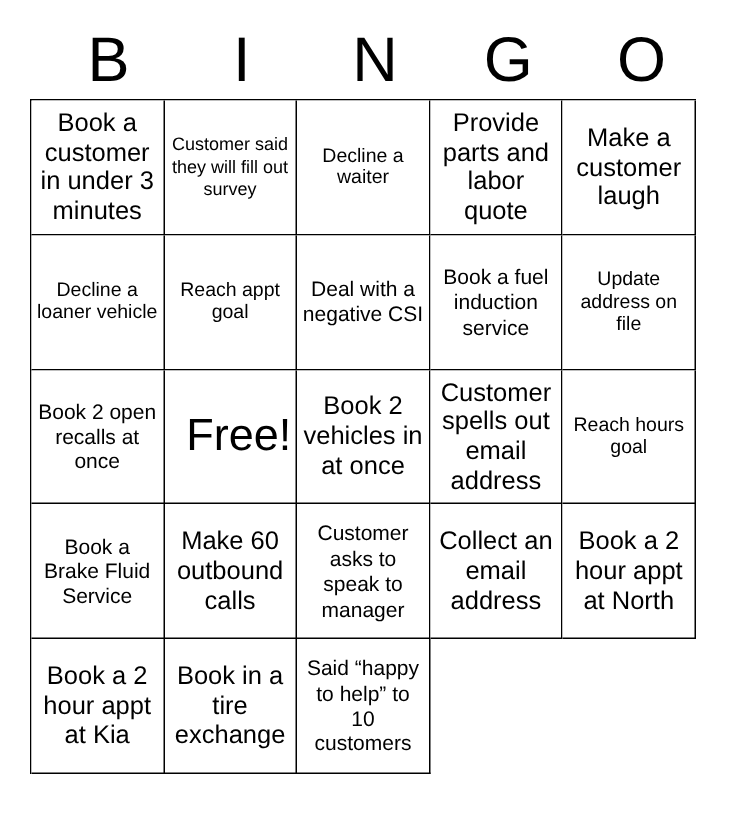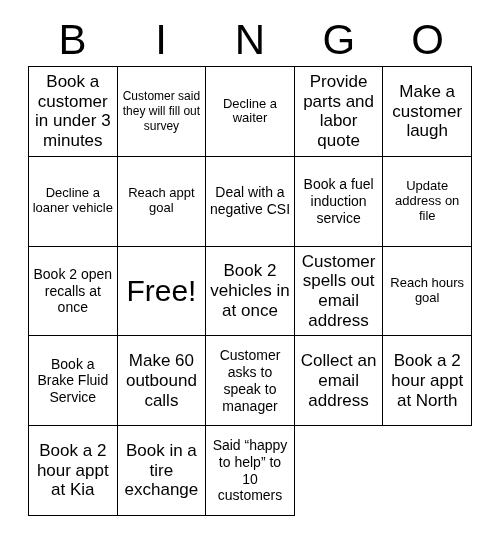--- a/index.html
+++ b/index.html
@@ -38,21 +38,21 @@
     font-size: 42px;
     line-height: 1;
     font-weight: 400;
     letter-spacing: 0px;
     color: #000000;
     user-select: none;
   }
   
   .grid {
     position: absolute;
-    left: 28px;
+    left: 20px;
     top: 66px;
     width: 444px;
     height: 450px;
     box-sizing: border-box;
     border-top: 1px solid #000000;
     border-left: 1px solid #000000;
     display: grid;
     grid-template-columns: repeat(5, 1fr);
     grid-template-rows: repeat(5, 1fr);
   }
@@ -69,21 +69,21 @@
     background: #ffffff;
   }
   .cell-text {
     display: block;
     width: 100%;
     line-height: 1.14;
     word-wrap: break-word;
     hyphens: none;
   }
   
-  .s-xl .cell-text { font-size: 30px; line-height: 1.12; }
+  .s-xl .cell-text { font-size: 30px; line-height: 1.12; text-align: right; }
   .s-lg .cell-text { font-size: 13px; line-height: 1.14; }
   .s-md .cell-text { font-size: 17px; line-height: 1.16; }
   .s-sm .cell-text { font-size: 14px; line-height: 1.2; }
   .s-xs .cell-text { font-size: 12px; line-height: 1.25; }
   .free .cell-text { font-size: 30px; }
 </style>
 </head>
 <body>
 
 <div class="card">

